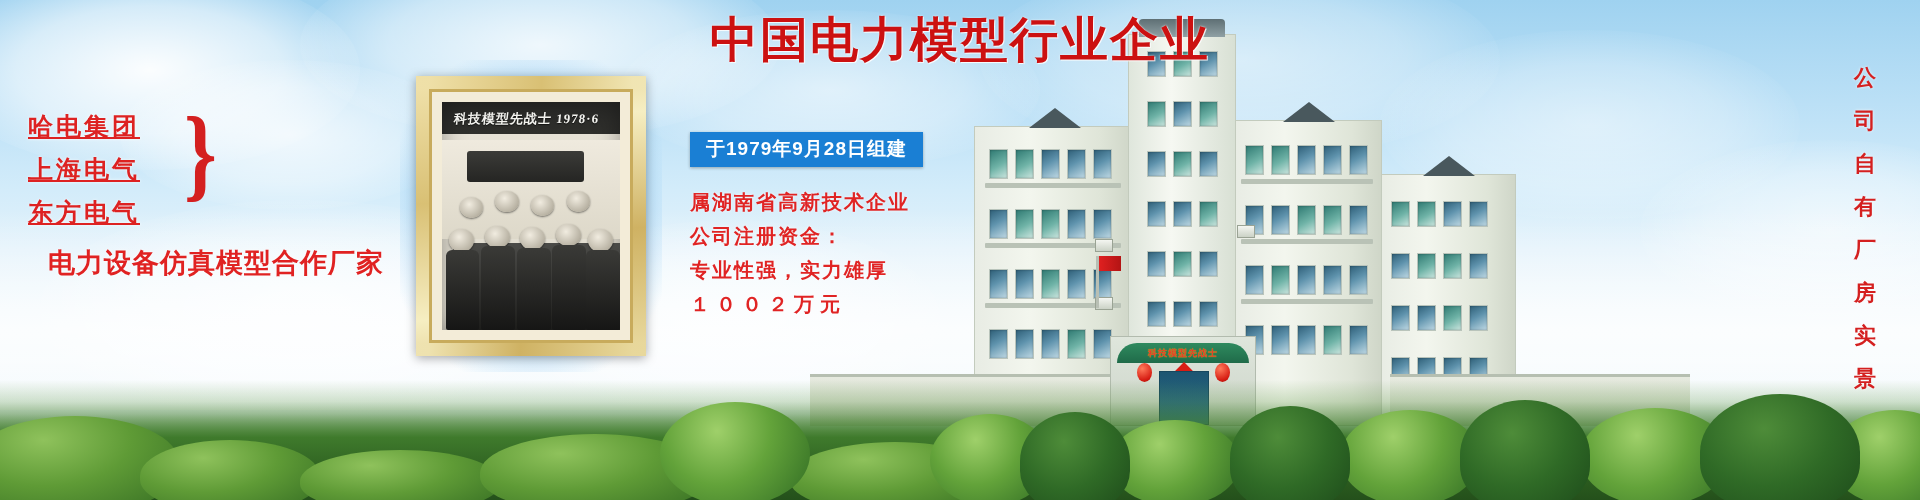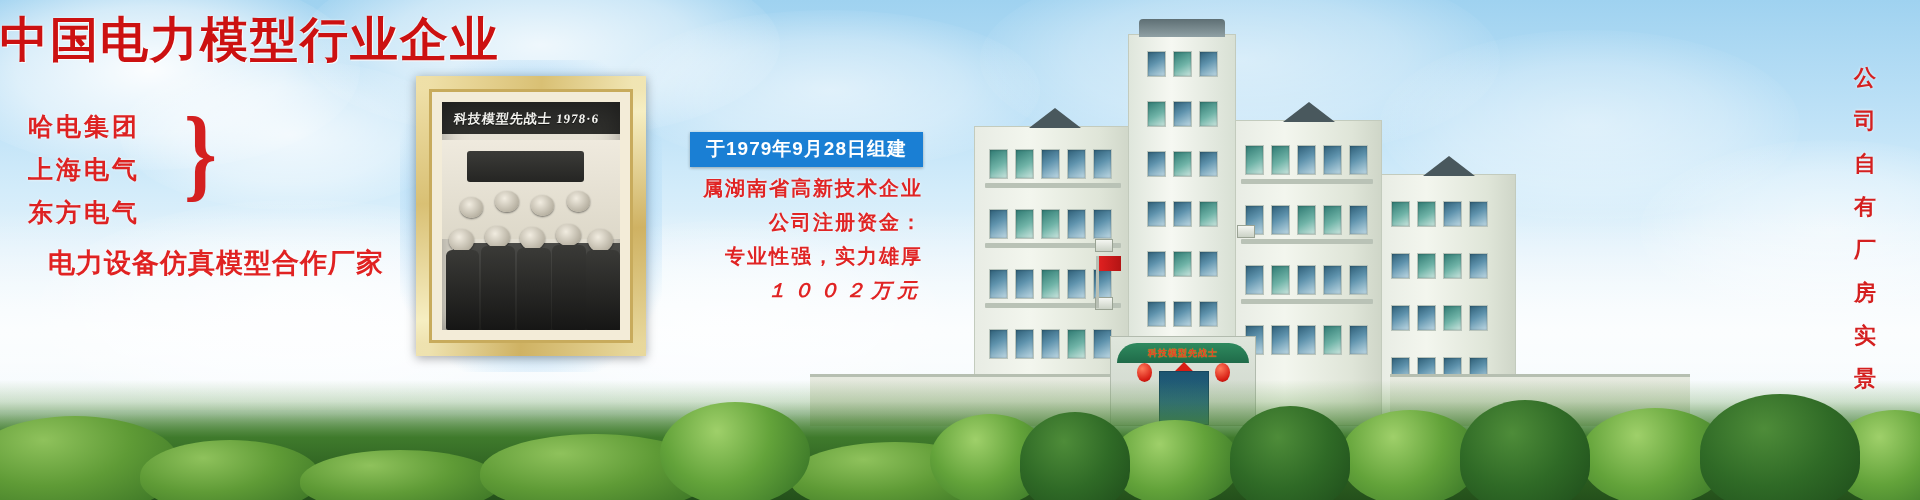--- a/index.html
+++ b/index.html
@@ -37,34 +37,34 @@
   .c10{ left: 1100px; top: 170px;  width: 340px; height: 150px; opacity:.35; }
   .haze {
     position:absolute; left:0; right:0; bottom:90px; height:200px;
     background: linear-gradient(to bottom, rgba(255,255,255,0), rgba(255,255,255,.75) 60%, rgba(255,255,255,.35));
     pointer-events:none;
   }
 
   
   .headline {
     position: absolute; left: 0; right: 0; top: 8px;
-    text-align: left;
+    text-align: center;
     font-size: 48px; font-weight: bold;
     letter-spacing: 2px;
     color: #cc1111;
     text-shadow: 0 0 2px rgba(255,255,255,.9), 1px 1px 0 rgba(255,255,255,.8);
     z-index: 30;
   }
 
   
   .left-block {
     position: absolute; left: 28px; top: 105px;
     z-index: 30; color: #dd2222;
   }
-  .three-rows { position: relative; width: 310px; height: 130px; }
+  .three-rows { position: relative; width: 310px; height: 130px; text-decoration: underline; }
   .three-rows .row {
     font-size: 25px; font-weight: bold; letter-spacing: 3px;
     line-height: 43px; color: #dd2222;
     text-shadow: 0 0 3px rgba(255,255,255,.85);
   }
   .brace {
     position: absolute; left: 152px; top: -4px;
     font-size: 104px; line-height: 104px; font-weight: bold;
     color: #d42020; font-family: "Liberation Serif", serif;
     transform: scaleX(.8);
@@ -149,29 +149,28 @@
   .hist .q { font-size: 34px; vertical-align: 14px; letter-spacing:0; }
   .badge {
     display: inline-block; margin-top: 6px;
     background: #1a7fd4; color: #ffffff;
     font-size: 19px; font-weight: bold; letter-spacing: 1px;
     padding: 4px 16px 5px 16px;
     box-shadow: 0 1px 3px rgba(0,0,0,.3);
     white-space: nowrap;
   }
   .detail {
-    margin-top: 4px;
-    text-align: right;
+    margin-top: 18px;
   }
   .detail .line {
     font-size: 20px; font-weight: bold; letter-spacing: 2px;
     color: #e02424; line-height: 34px; white-space: nowrap;
     text-shadow: 0 0 3px rgba(255,255,255,.85);
   }
-  .detail .amount { letter-spacing: 6px; font-style: italic; }
+  .detail .amount { letter-spacing: 6px; }
 
   
   .right-vertical {
     position: absolute; right: 38px; top: 56px; z-index: 30;
     width: 34px; text-align: center;
   }
   .right-vertical span {
     display: block;
     font-size: 22px; font-weight: bold; color: #d42020;
     line-height: 43px;

